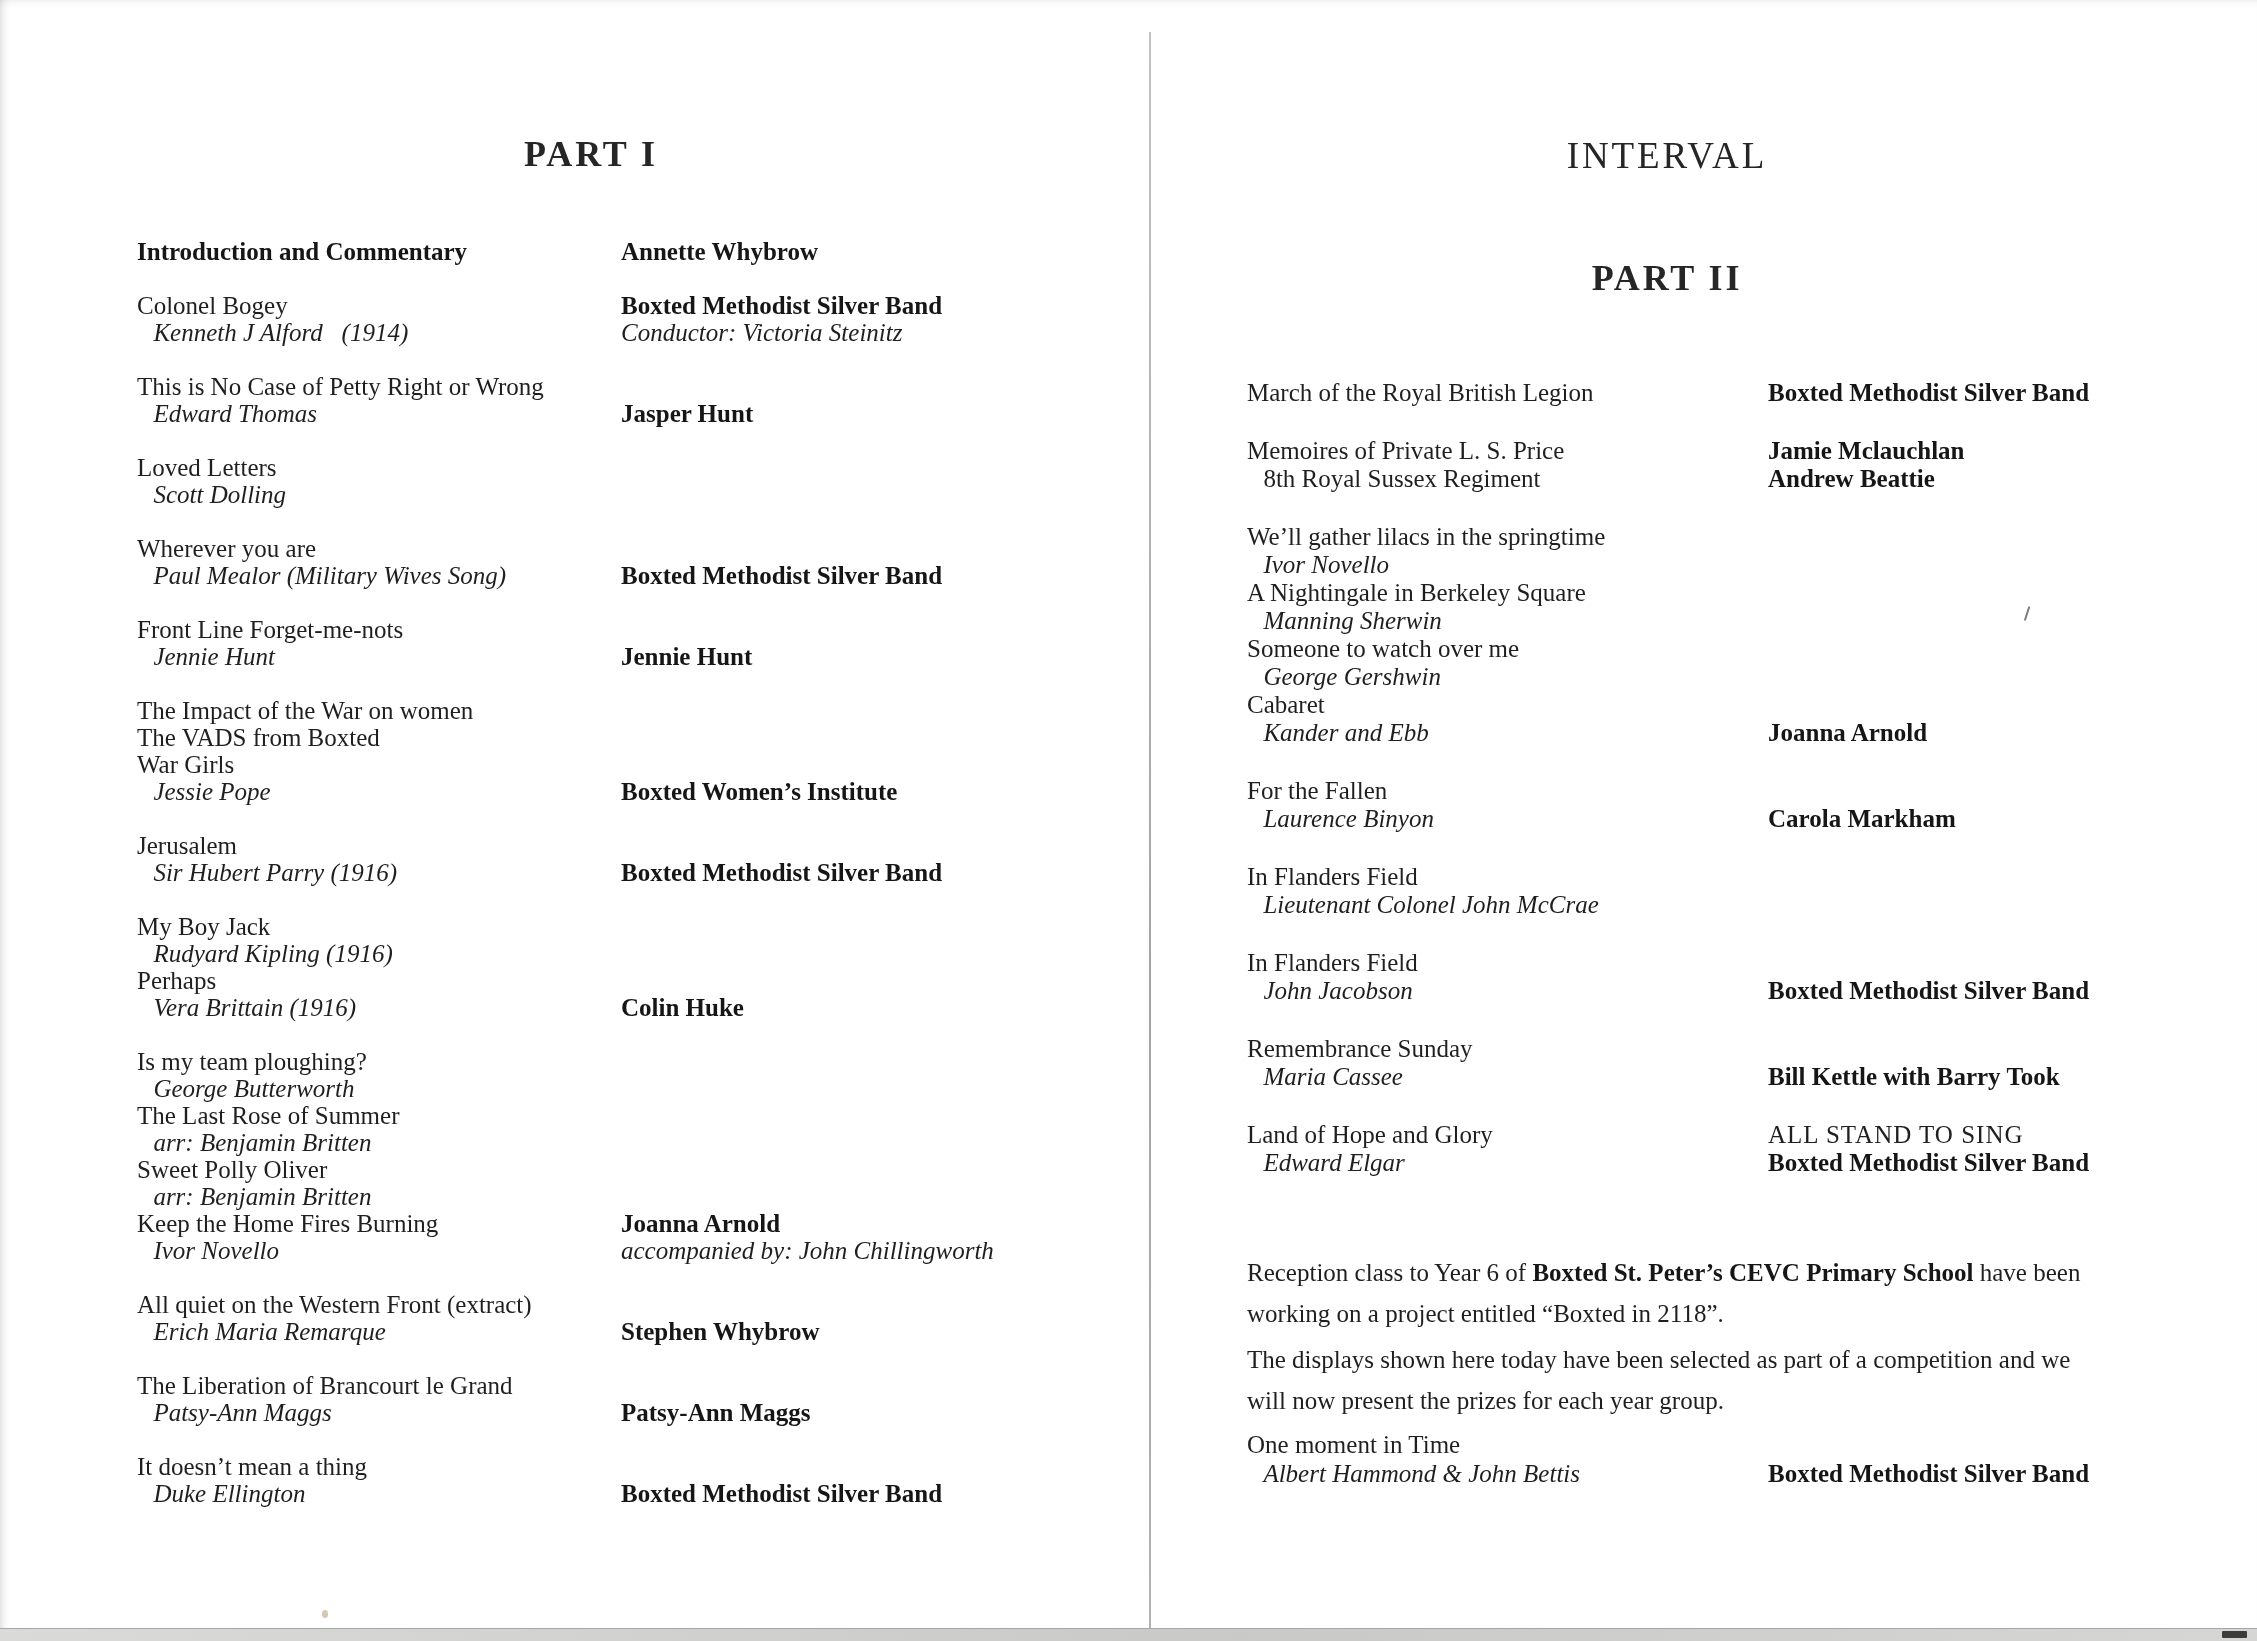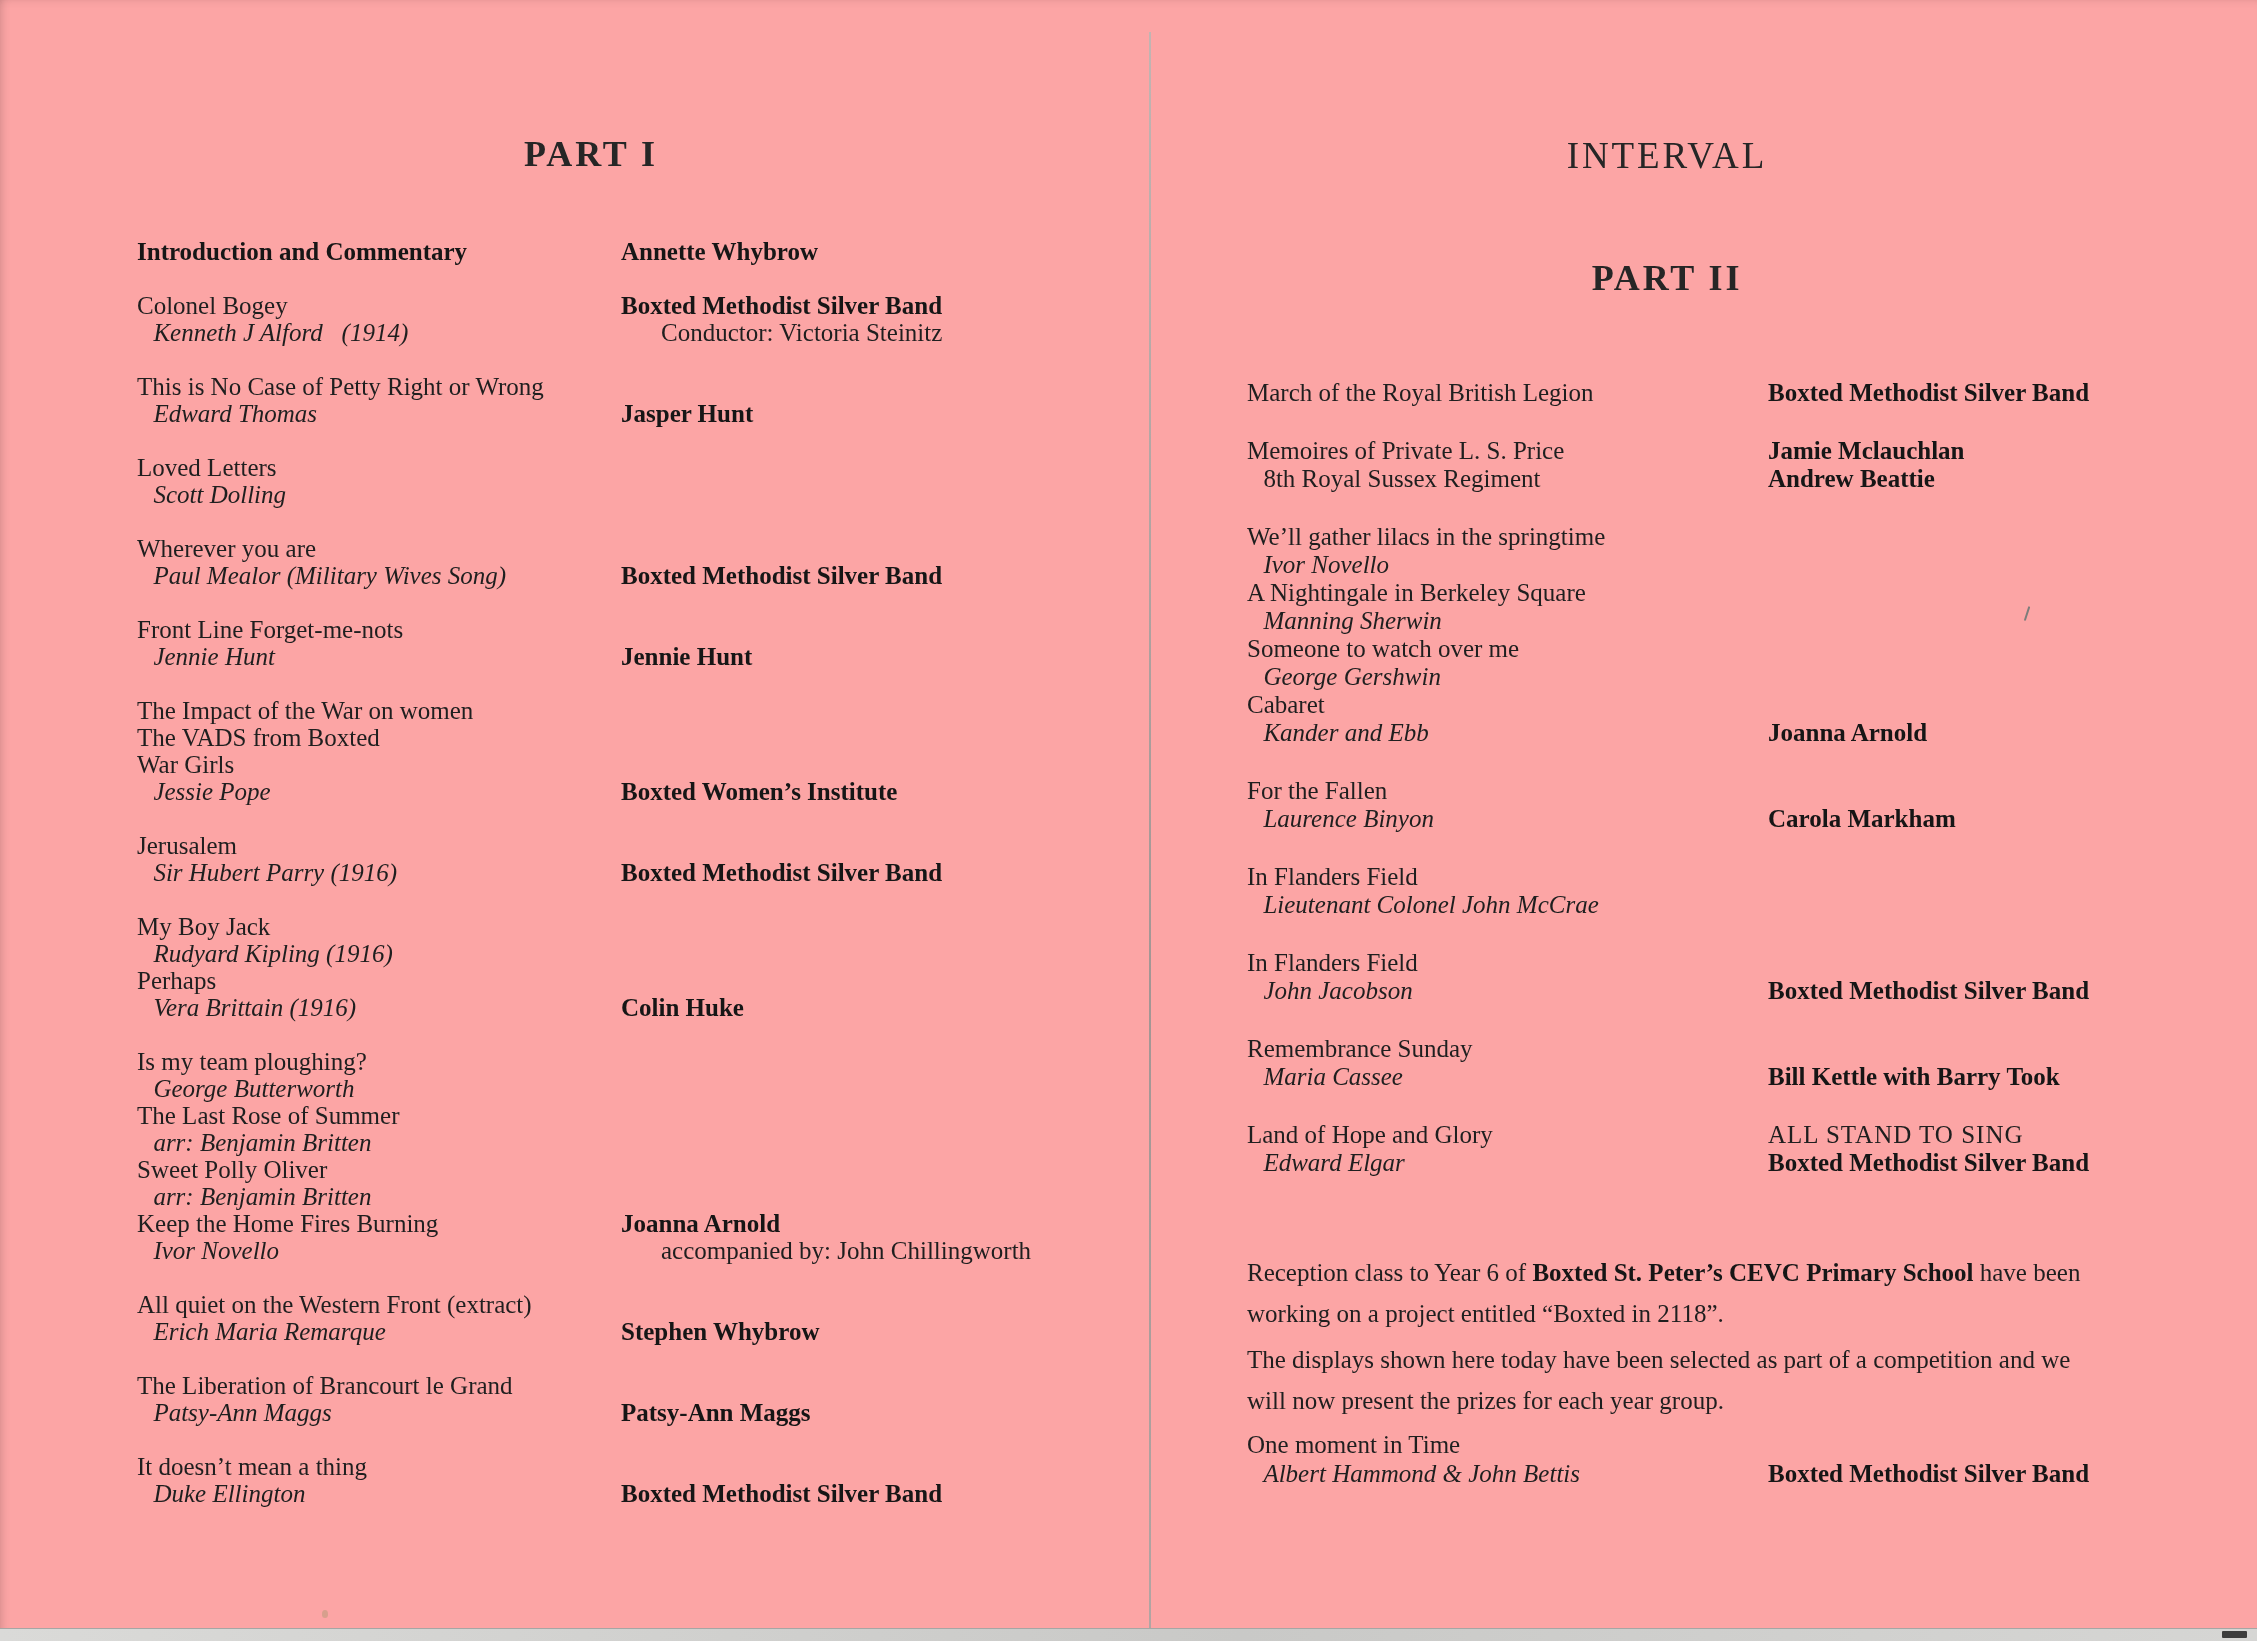--- a/index.html
+++ b/index.html
@@ -1,19 +1,19 @@
 <!DOCTYPE html>
 <html><head>
 <meta charset="utf-8">
 <style>
   html,body{margin:0;padding:0;background:#e9e9e7;}
   .scan{
     position:relative;
     width:2257px;height:1641px;
-    background:#fca5a5;
+    background:#ffffff;
     font-family:"Liberation Serif","DejaVu Serif",serif;
     color:#1f1f1f;
     overflow:hidden;
     box-shadow:inset 7.7px 0 9.7px -6.8px rgba(0,0,0,.18), inset 0 7.7px 9.7px -7.7px rgba(0,0,0,.10);
   }
   
   .part-heading{
     text-align:center;
     font-weight:700;
     font-size:36px;
@@ -40,21 +40,21 @@
   .page-left  .prog-row{margin-bottom:27px;}
   .page-right .prog-row{margin-bottom:30px;gap:31px;}
   .col-titles{width:484px;flex:none;}
   .page-right .col-titles{width:490px;}
   .col-perf{flex:1;}
   .col-perf.align-bottom{display:flex;flex-direction:column;justify-content:flex-end;}
   .line{font-size:25px;line-height:27px;white-space:nowrap;}
   .page-right .line{line-height:28px;}
   .ri,.ii{padding-left:16.4px;}
   .ii{font-style:italic;}
-  .it{margin-left:40px;}
+  .it{font-style:italic;}
   .b{font-weight:700;color:#161616;}
   .caps{letter-spacing:1px;}
   
   .paragraphs{margin-top:75px;}
   .para{font-size:25px;line-height:41px;margin-bottom:4.8px;}
   .para .b{font-weight:700;}
   .final-row{margin-top:9.7px;}
   .final-row .line{line-height:29px;}
   
   .fold-line{

